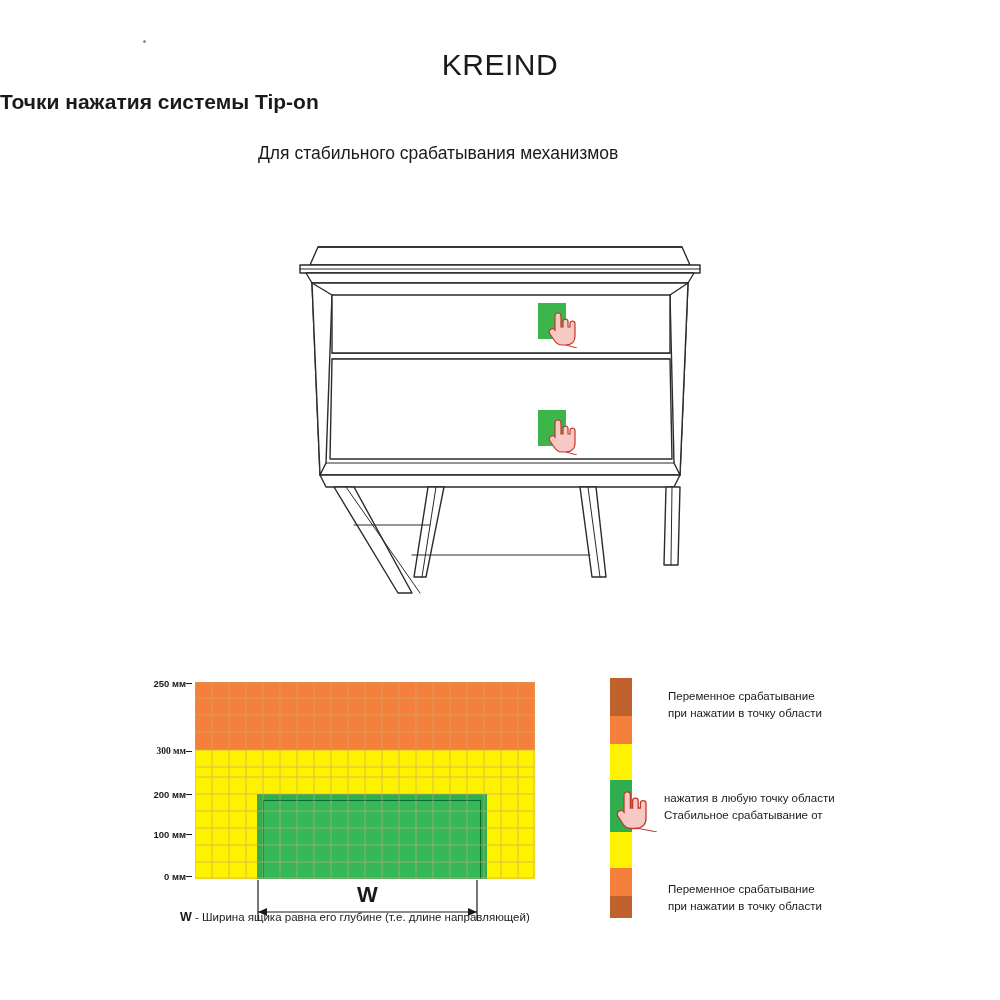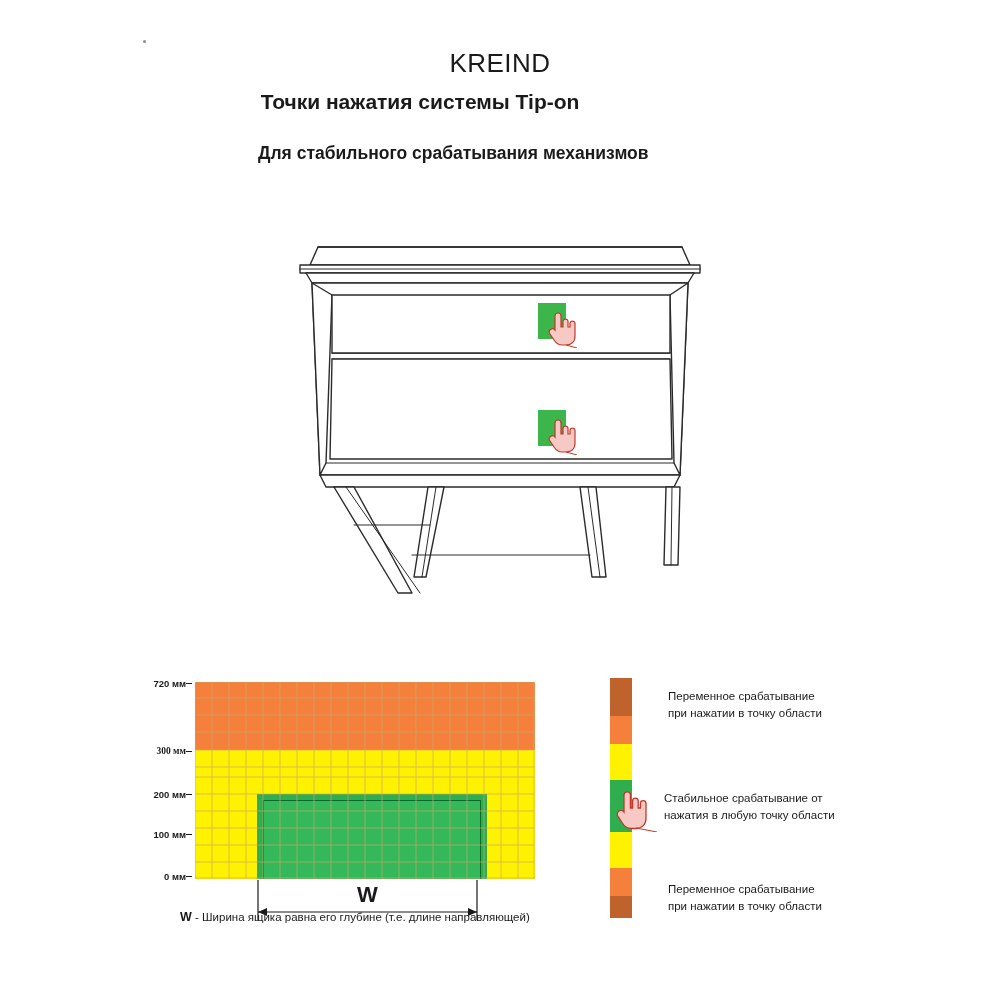--- a/index.html
+++ b/index.html
@@ -16,44 +16,44 @@
     overflow: hidden;
   }
 
   
   .brand {
     position: absolute;
     top: 48px;
     left: 0;
     width: 1000px;
     text-align: center;
-    font-size: 26px;
+    font-size: 30px;
     letter-spacing: 0.5px;
     color: #1a1a1a;
   }
   .subtitle {
     position: absolute;
     top: 90px;
     left: 0;
     width: 840px;
-    text-align: center;
+    text-align: left;
     font-size: 21px;
     font-weight: bold;
     color: #1a1a1a;
   }
   .intro {
     position: absolute;
     top: 140px;
     left: 258px;
     width: 520px;
     font-size: 17.5px;
     line-height: 1.55;
     color: #1a1a1a;
   }
-  .intro div { white-space: nowrap; font-weight: bold; }
+  .intro div { white-space: nowrap; }
 
   .tiny-dot {
     position: absolute;
     left: 143px;
     top: 40px;
     width: 3px;
     height: 3px;
     background: #8a8a8a;
     border-radius: 50%;
   }
@@ -322,21 +322,21 @@
       <line x1="272" y1="0" x2="272" y2="197"></line>
       <line x1="289" y1="0" x2="289" y2="197"></line>
       <line x1="306" y1="0" x2="306" y2="197"></line>
       <line x1="323" y1="0" x2="323" y2="197"></line>
       <line x1="339" y1="0" x2="339" y2="197"></line>
     </g>
   </svg>
 </div>
 
 <div class="ylabels">
-  <div class="ylab" style="top:3px;">720 мм</div>
+  <div class="ylab" style="top:3px;">250 мм</div>
   <div class="ytick" style="top:8px;"></div>
 
   <div class="ylab" style="top:71px;font-family:Liberation Serif, serif;">300 мм</div>
   <div class="ytick" style="top:76px;"></div>
 
   <div class="ylab" style="top:114px;">200 мм</div>
   <div class="ytick" style="top:119px;"></div>
 
   <div class="ylab" style="top:154px;">100 мм</div>
   <div class="ytick" style="top:159px;"></div>
@@ -378,20 +378,20 @@
       <path d="M12 26 L12 9 a3.2 3.2 0 0 1 6.4 0 L18.4 22 L20.6 22 L20.6 15 a2.8 2.8 0 0 1 5.6 0 L26.2 22 L28.4 22 L28.4 17.5 a2.8 2.8 0 0 1 5.6 0 L34 32 c0 7 -4.5 10.5 -10.5 10.5 l-4.5 0 c-4.5 0 -7 -2.5 -9 -6 L6 30.5 a2.8 2.8 0 0 1 6 -4.5 Z" fill="#f7c9c4" stroke="#c0392b" stroke-width="1.3"></path>
       <path d="M24 42 L45 46" stroke="#c0392b" stroke-width="1"></path>
     </svg>
   </div>
 
   <div class="legend-text t1">
     <div>Переменное срабатывание</div>
     <div>при нажатии в точку области</div>
   </div>
   <div class="legend-text t2">
+    <div>нажатия в любую точку области</div>
     <div>Стабильное срабатывание от</div>
-    <div>нажатия в любую точку области</div>
   </div>
   <div class="legend-text t3">
     <div>Переменное срабатывание</div>
     <div>при нажатии в точку области</div>
   </div>
 </div>
 
 </body></html>

